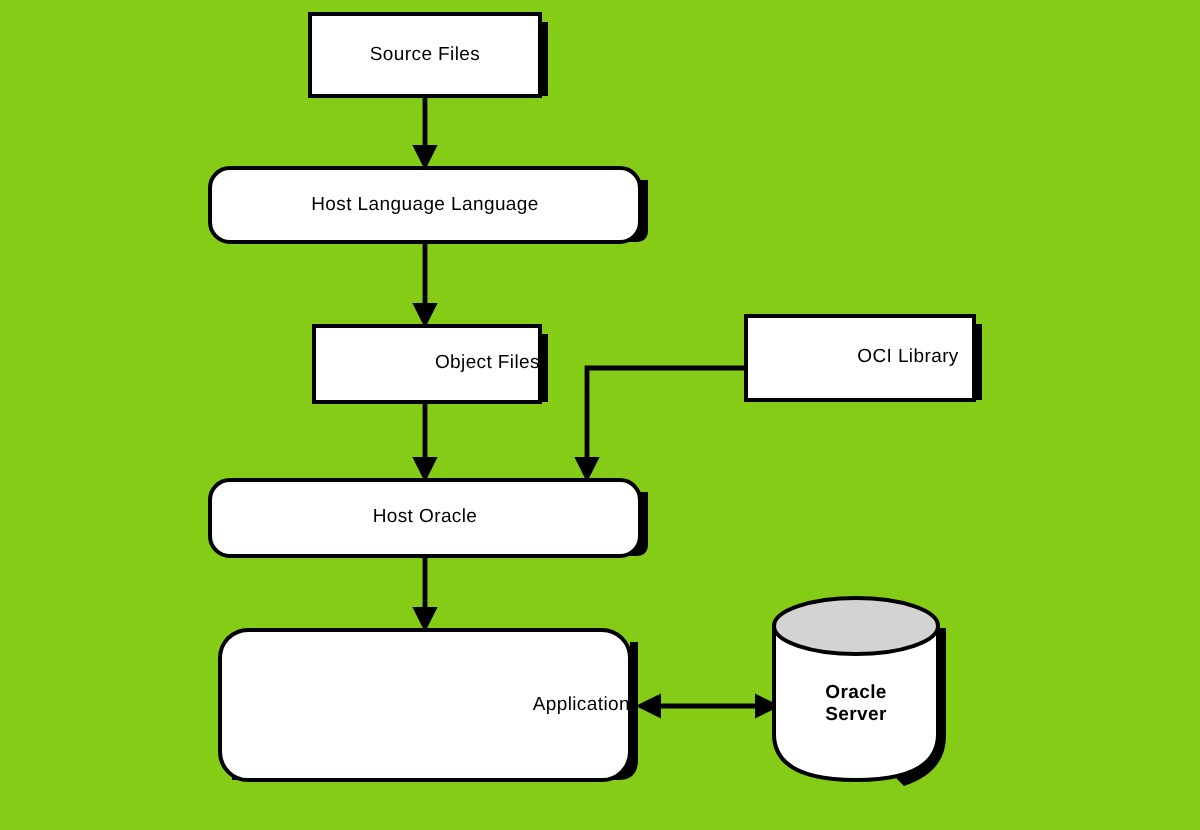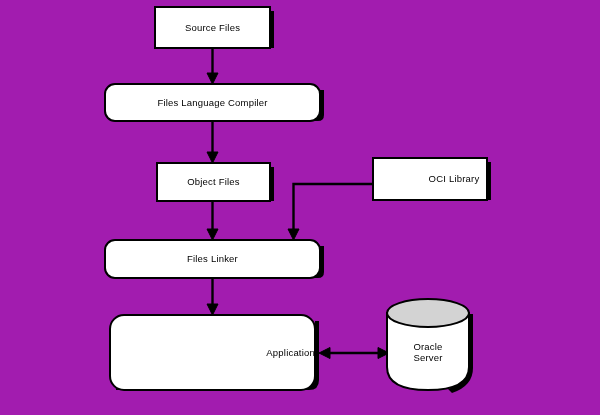--- a/index.html
+++ b/index.html
@@ -8,21 +8,21 @@
     padding: 0;
     background: #ffffff;
   }
   body {
     font-family: "Liberation Sans", sans-serif;
   }
   #diagram-canvas {
     position: relative;
     width: 600px;
     height: 415px;
-    background: #a21caf;
+    background: #84cc16;
     overflow: hidden;
   }
   #diagram-svg {
     position: absolute;
     left: 0;
     top: 0;
     width: 600px;
     height: 415px;
   }
   .node-label {
@@ -114,26 +114,26 @@
       <g>
         <path d="M 387 313 L 387 367 Q 387 390 428 390 Q 469 390 469 367 L 469 313 Z" fill="#ffffff" stroke="#000000" stroke-width="2"></path>
         <ellipse cx="428" cy="313" rx="41" ry="14" fill="#d3d3d3" stroke="#000000" stroke-width="2"></ellipse>
       </g>
 
     </g>
   </svg>
 
   <div class="node-label" style="left:155px; top:21.5px; width:115px;">Source Files</div>
 
-  <div class="node-label" style="left:105px; top:96.5px; width:215px;">Files Language Compiler</div>
+  <div class="node-label" style="left:105px; top:96.5px; width:215px;">Host Language Language</div>
 
-  <div class="node-label" style="left:157px; top:176px; width:113px;">Object Files</div>
+  <div class="node-label" style="left:157px; top:176px; width:113px;text-align:right;">Object Files</div>
 
   <div class="node-label" style="left:373px; top:173px; width:114px;margin-left:24px;">OCI Library</div>
 
-  <div class="node-label" style="left:105px; top:253px; width:215px;">Files Linker</div>
+  <div class="node-label" style="left:105px; top:253px; width:215px;">Host Oracle</div>
 
   <div class="node-label" style="left:110px; top:347px; width:205px;text-align:right;">Application</div>
 
-  <div class="node-label" style="left:387px; top:341px; width:82px; font-weight:normal;">Oracle
+  <div class="node-label" style="left:387px; top:341px; width:82px; font-weight:bold;">Oracle
 Server</div>
 
 </div>
 
 </body></html>

